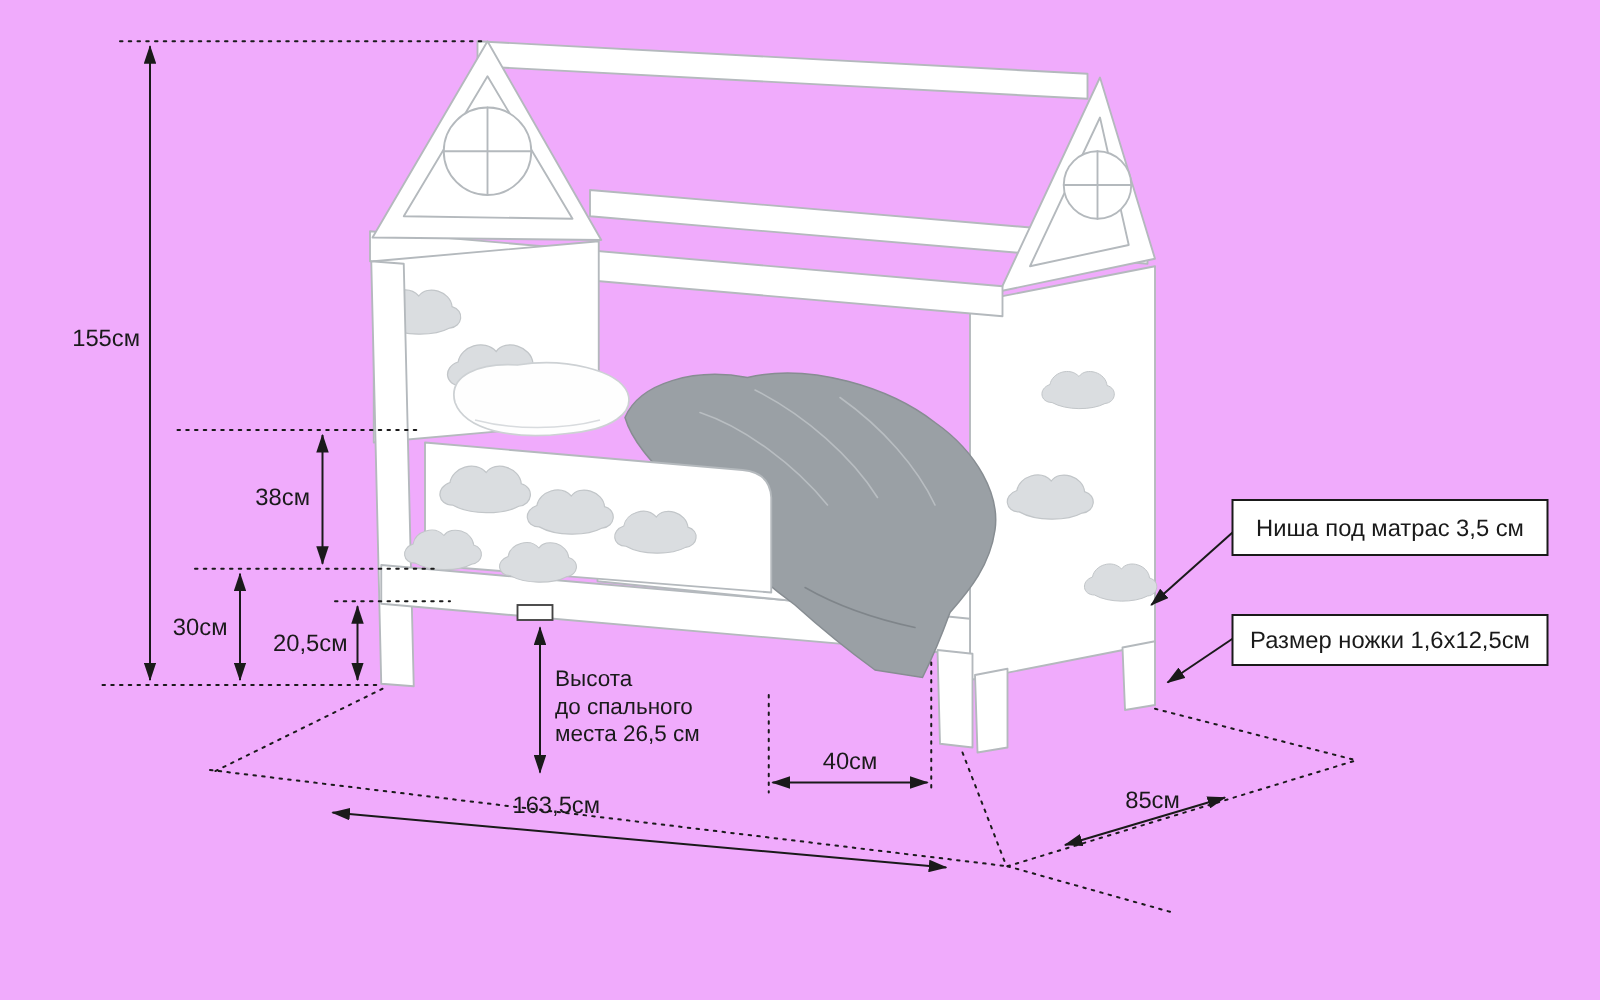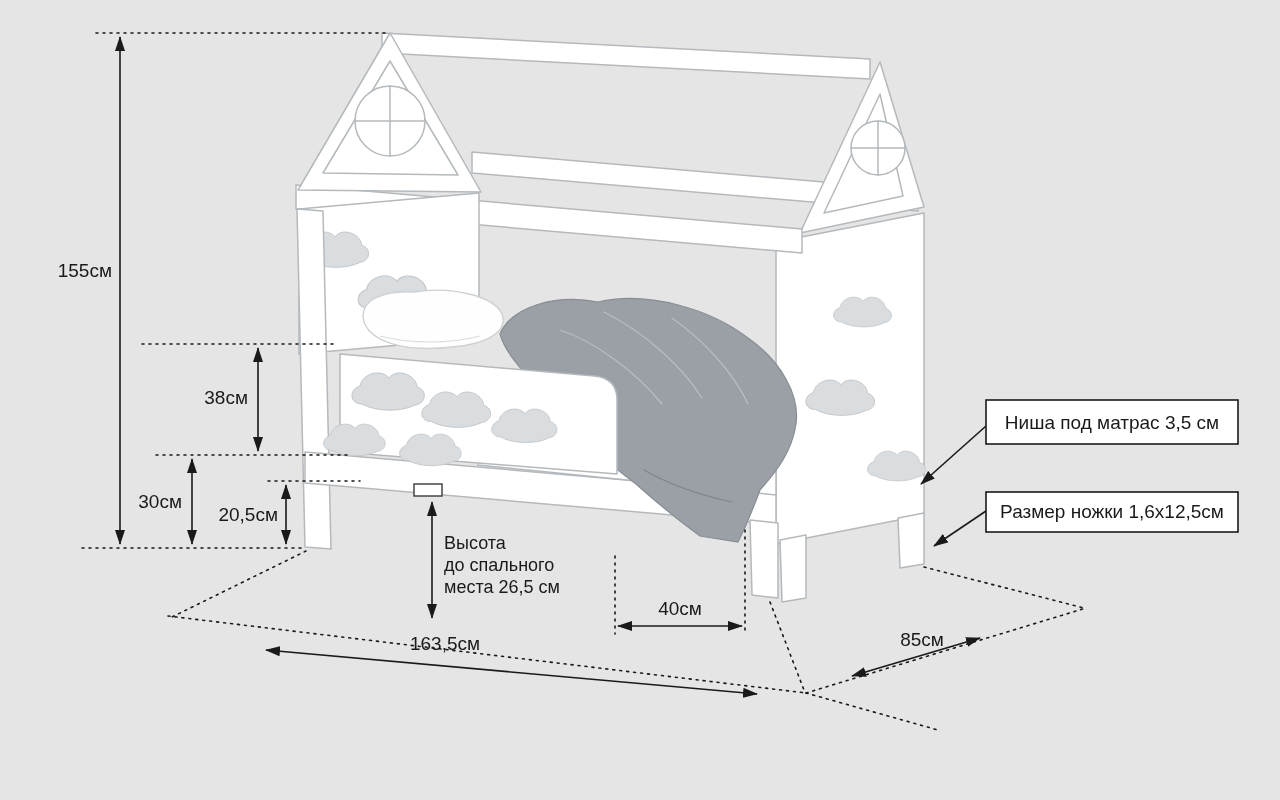--- a/index.html
+++ b/index.html
@@ -1,16 +1,16 @@
 <!DOCTYPE html>
 <html><head>
 <meta charset="utf-8">
 <style>
   html,body{margin:0;padding:0;background:#fff;}
-  .canvas{position:relative;width:1280px;height:800px;background:#e5e5e5;overflow:hidden;
+  .canvas{position:relative;width:1280px;height:800px;background:#f0abfc;overflow:hidden;
           font-family:"Liberation Sans",sans-serif;}
   svg{position:absolute;left:0;top:0;}
   .dim-text{font-family:"Liberation Sans",sans-serif;font-size:19px;fill:#1a1a1a;}
   .dim-text-sm{font-family:"Liberation Sans",sans-serif;font-size:18px;fill:#1a1a1a;}
   .callout-text{font-family:"Liberation Sans",sans-serif;font-size:19px;fill:#1a1a1a;}
   .bed{stroke:#b4b9bd;stroke-width:1.5;fill:#ffffff;stroke-linejoin:round;}
   .bedline{stroke:#b4b9bd;stroke-width:1.5;fill:none;stroke-linecap:round;}
   .dim{stroke:#1a1a1a;stroke-width:1.6;fill:none;}
   .dot{stroke:#1a1a1a;stroke-width:1.6;fill:none;stroke-dasharray:2 5;stroke-linecap:round;}
   .fold{stroke:#b8bdc1;stroke-width:1.3;fill:none;stroke-linecap:round;}

